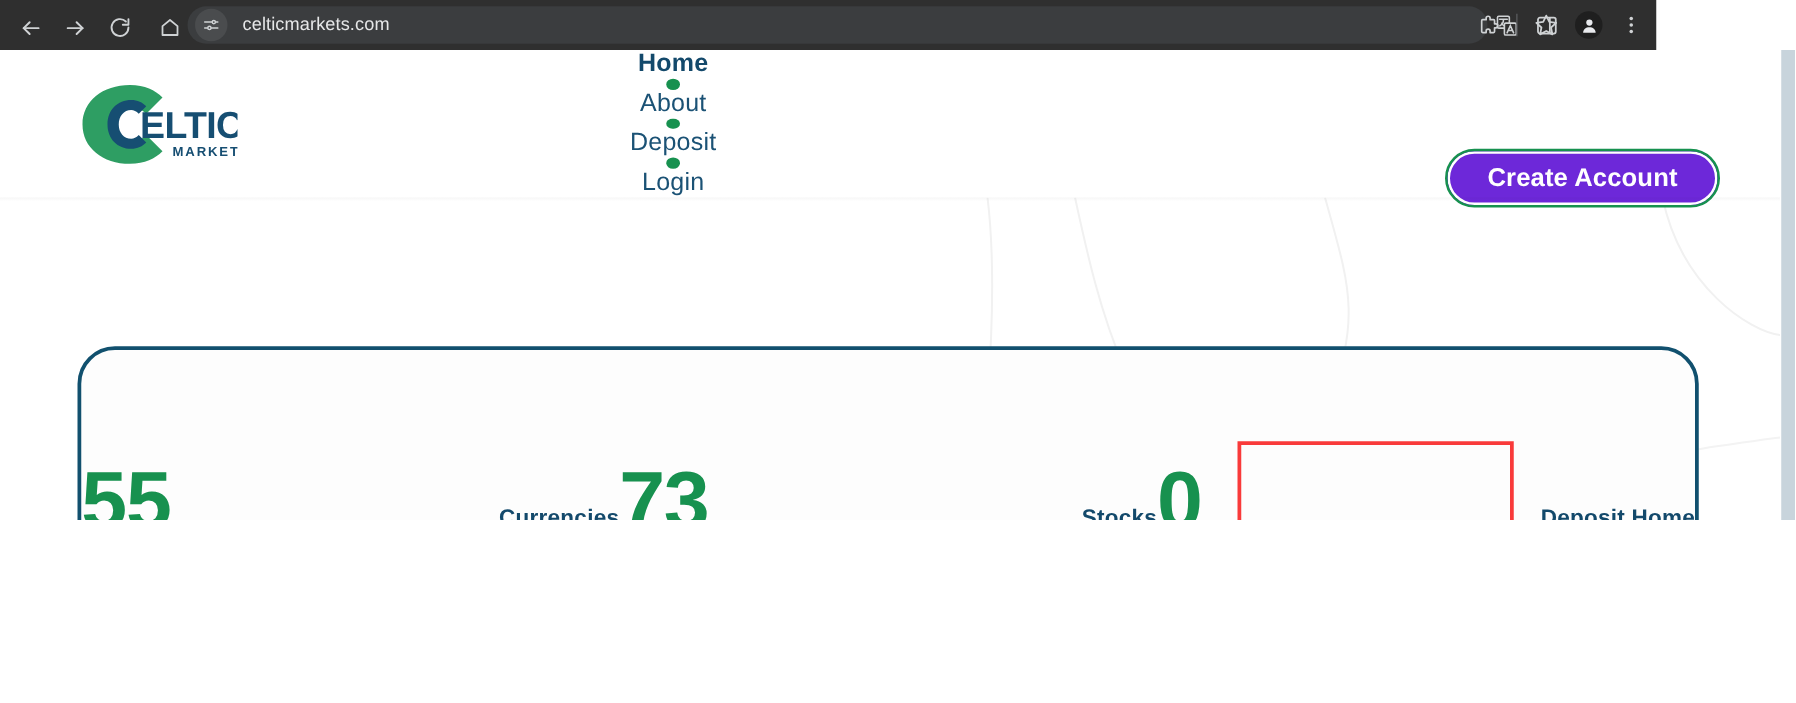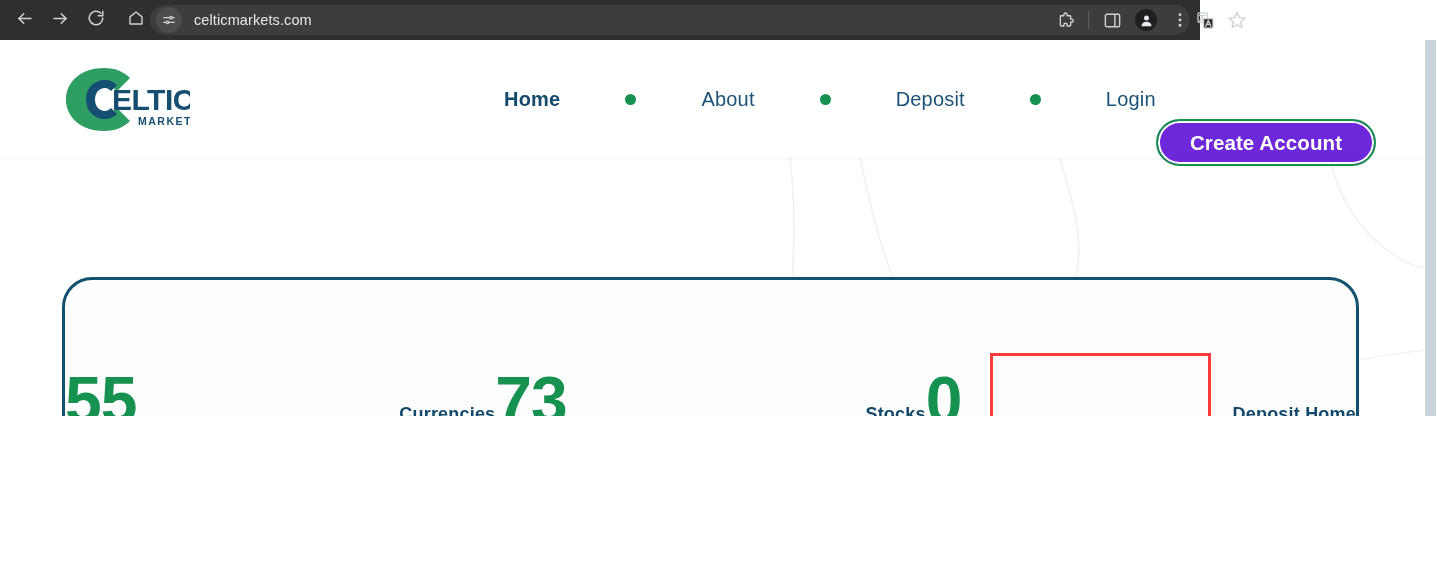--- a/index.html
+++ b/index.html
@@ -5,22 +5,22 @@
   * { margin:0; padding:0; box-sizing:border-box; }
   html, body {
     width:1437px; height:562px;
     font-family:"Liberation Sans", sans-serif;
     background:#ffffff;
     overflow:hidden;
   }
 
   
   .browser-bar{
-    position:absolute; left:0; top:0; width:1200px; height:40px;
-    background:#2f2f2f; display:flex; align-items:flex-start;
+    position:absolute; left:0; top:0; width:1325px; height:40px;
+    background:#2f2f2f; display:flex; align-items:flex-end;
   }
   .nav-btns{ display:flex; align-items:center; gap:0; padding-left:6px; }
   .nav-btn{
     width:36px; height:36px; border-radius:50%;
     display:flex; align-items:center; justify-content:center;
     color:#cfd2d4;
   }
   .nav-btn svg{ display:block; }
 
   .omnibox{
@@ -85,21 +85,21 @@
     z-index:5;
   }
 
   .logo-wrap{
     position:absolute; left:60px; top:22px; width:130px; height:75px;
     display:block;
   }
 
   .main-nav{
     position:absolute; left:500px; top:0; height:118px;
-    display:flex; align-items:center; gap:0;
+    display:flex; align-items:center; gap:0;flex-direction:column;
   }
   .nav-link{
     font-size:20px; color:#1b5275; text-decoration:none;
     font-family:"Liberation Sans", sans-serif; letter-spacing:.2px;
     padding:0 4px;
   }
   .nav-link.active{ font-weight:bold; color:#13496b; }
   .nav-dot{
     width:11px; height:11px; border-radius:50%;
     background:#17914f; display:inline-block;

